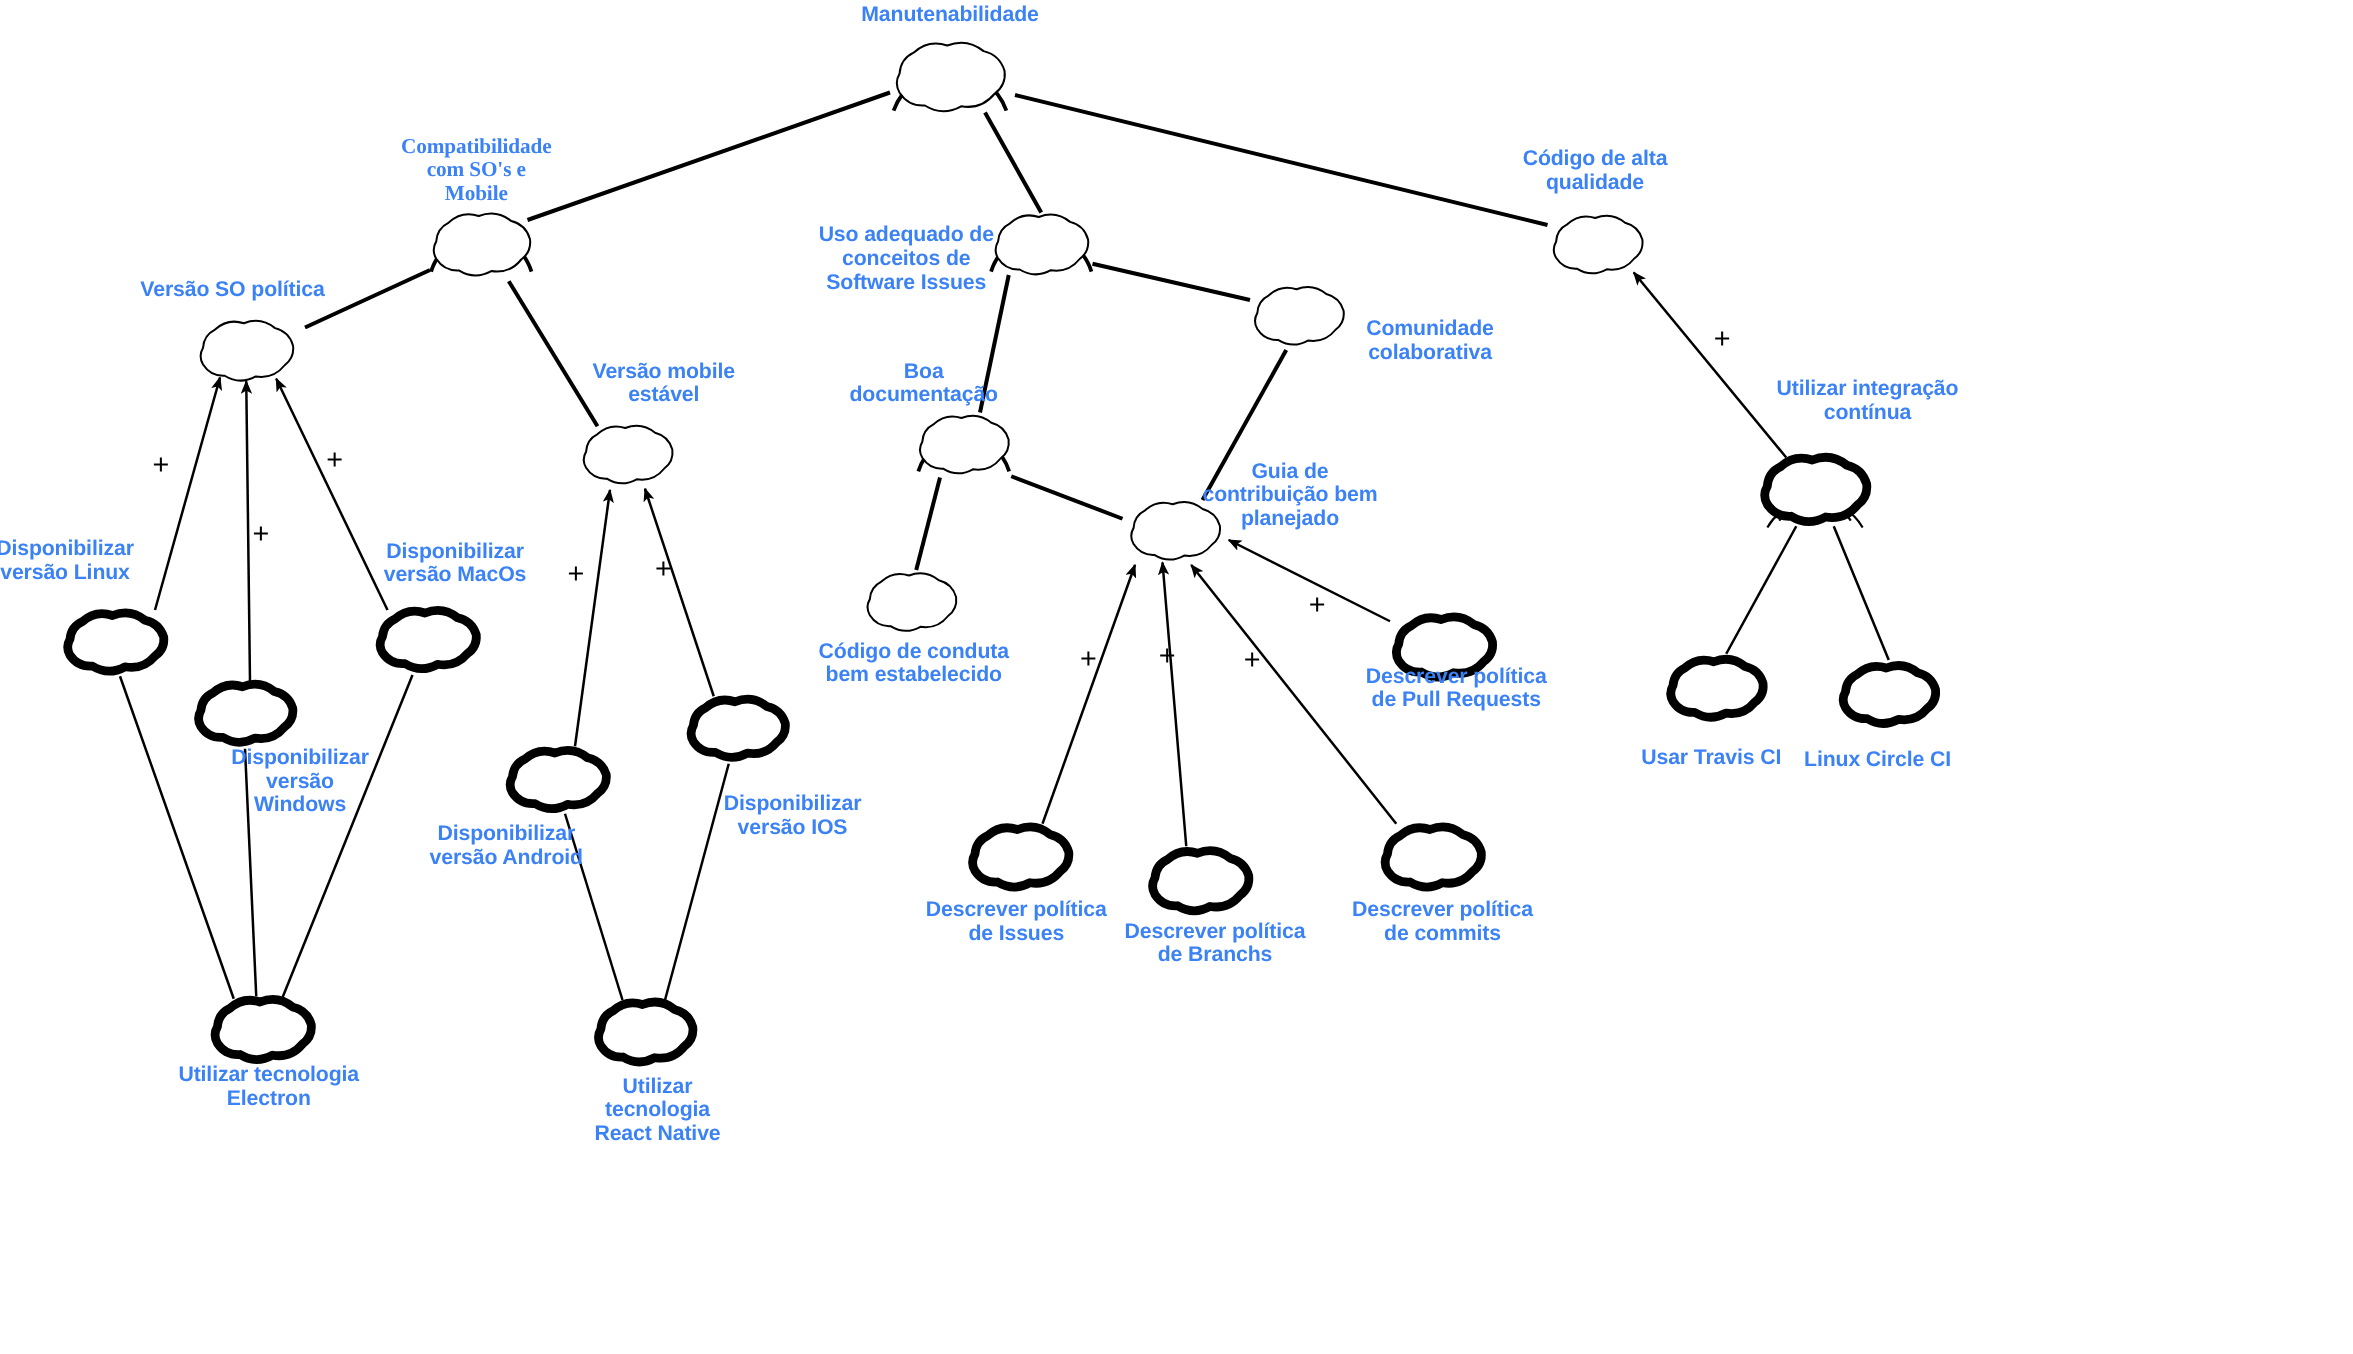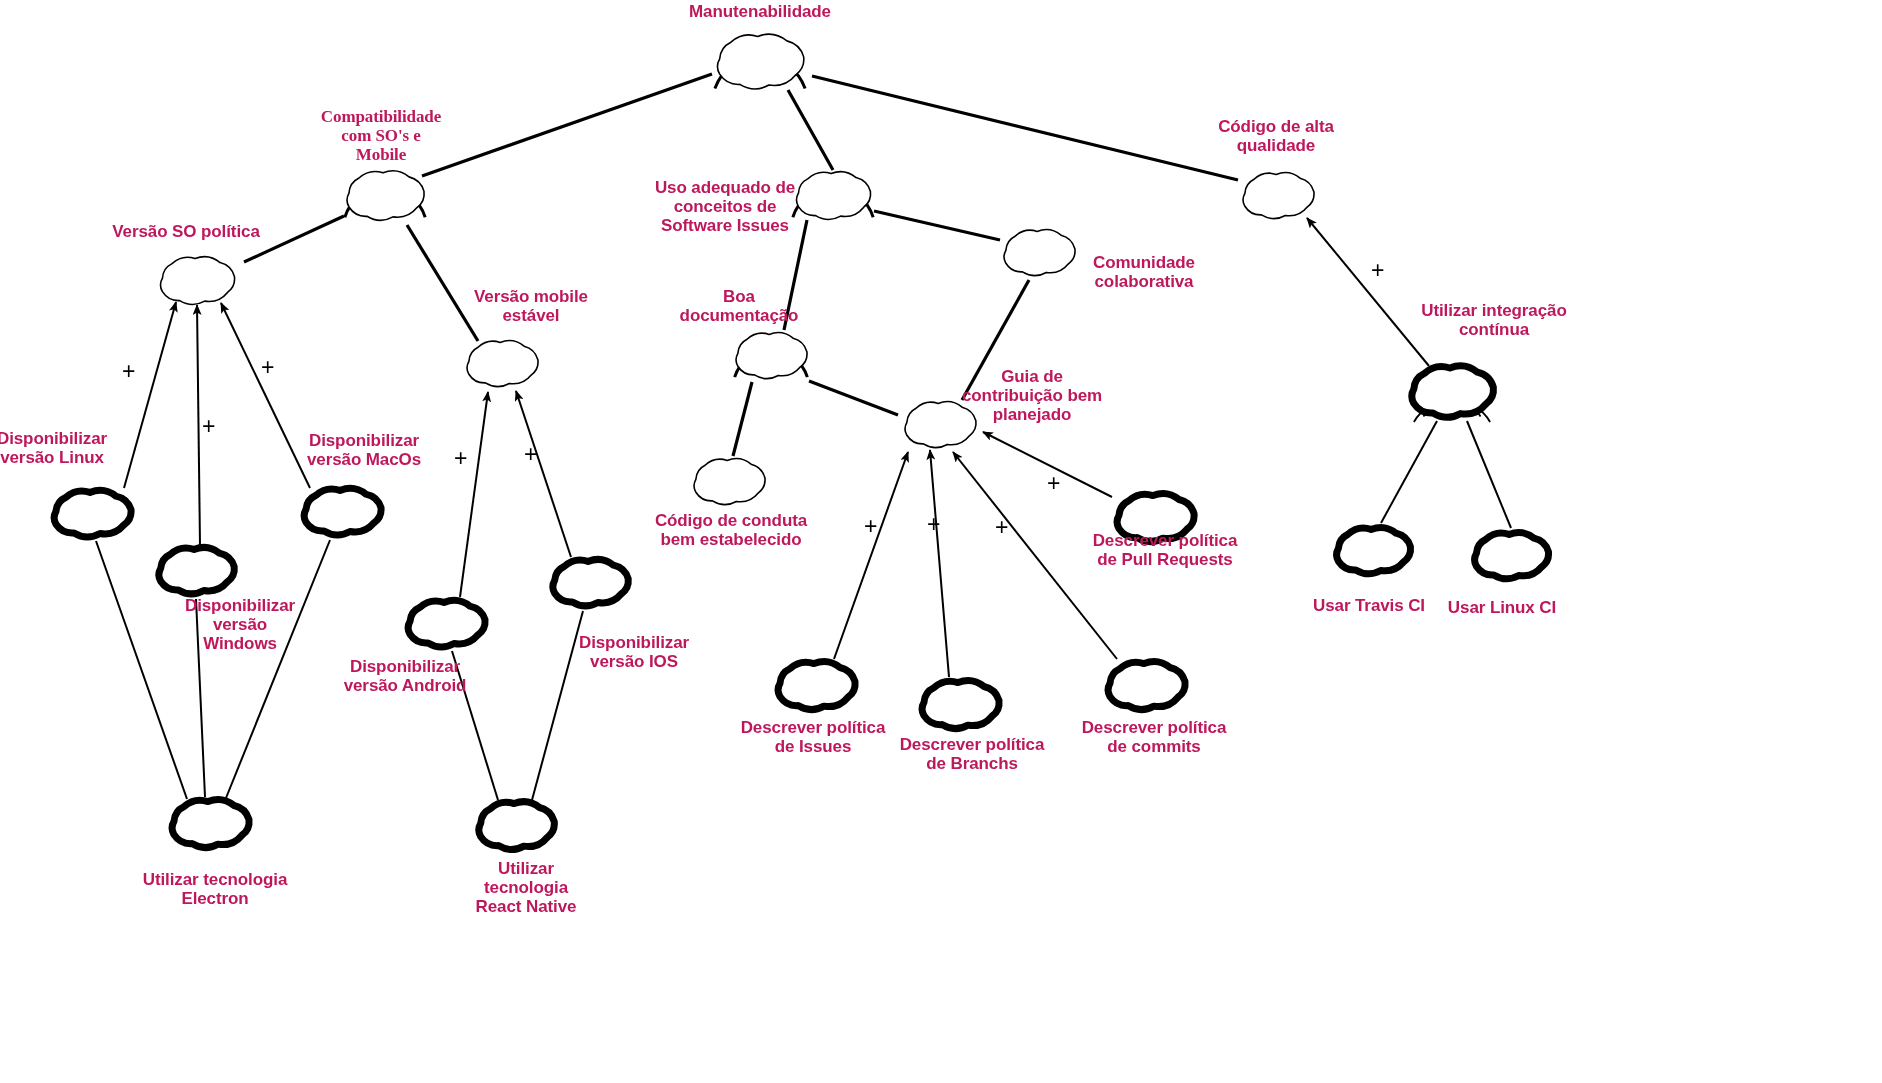--- a/index.html
+++ b/index.html
@@ -20,21 +20,21 @@
     left: 0; top: 0;
     width: 1882px;
     height: 1083px;
   }
   .nodelabel {
     position: absolute;
     font-family: "Liberation Sans", sans-serif;
     font-weight: bold;
     font-size: 17px;
     line-height: 1.12;
-    color: #be185d;
+    color: #3b82f6;
     text-align: center;
     white-space: pre-line;
     letter-spacing: -0.1px;
   }
   .contrib {
     position: absolute;
     font-family: "Liberation Sans", sans-serif;
     font-weight: normal;
     font-size: 23px;
     color: #000000;
@@ -144,41 +144,41 @@
 bem estabelecido</div>
       <div class="nodelabel" style="left: 0px; top: 117px; width: 240px; margin-left: 1156px;">Código de alta
 qualidade</div>
       <div class="nodelabel" style="left: 0px; top: 429px; width: 240px; margin-left: -68px;">Disponibilizar
 versão Linux</div>
       <div class="nodelabel" style="left: 0px; top: 596px; width: 240px; margin-left: 120px;">Disponibilizar
 versão
 Windows</div>
       <div class="nodelabel" style="left: 0px; top: 431px; width: 240px; margin-left: 244px;">Disponibilizar
 versão MacOs</div>
-      <div class="nodelabel" style="left: 0px; top: 870px; width: 240px; margin-left: 95px;">Utilizar tecnologia
+      <div class="nodelabel" style="left: 0px; top: 850px; width: 240px; margin-left: 95px;">Utilizar tecnologia
 Electron</div>
       <div class="nodelabel" style="left: 0px; top: 657px; width: 240px; margin-left: 285px;">Disponibilizar
 versão Android</div>
       <div class="nodelabel" style="left: 0px; top: 633px; width: 240px; margin-left: 514px;">Disponibilizar
 versão IOS</div>
       <div class="nodelabel" style="left: 0px; top: 859px; width: 240px; margin-left: 406px;">Utilizar
 tecnologia
 React Native</div>
       <div class="nodelabel" style="left: 0px; top: 718px; width: 240px; margin-left: 693px;">Descrever política
 de Issues</div>
       <div class="nodelabel" style="left: 0px; top: 735px; width: 240px; margin-left: 852px;">Descrever política
 de Branchs</div>
       <div class="nodelabel" style="left: 0px; top: 718px; width: 240px; margin-left: 1034px;">Descrever política
 de commits</div>
       <div class="nodelabel" style="left: 0px; top: 531px; width: 240px; margin-left: 1045px;">Descrever política
 de Pull Requests</div>
       <div class="nodelabel" style="left: 0px; top: 301px; width: 240px; margin-left: 1374px;">Utilizar integração
 contínua</div>
       <div class="nodelabel" style="left: 0px; top: 596px; width: 240px; margin-left: 1249px;">Usar Travis CI</div>
-      <div class="nodelabel" style="left: 0px; top: 598px; width: 240px; margin-left: 1382px;">Usar Linux CI</div>
+      <div class="nodelabel" style="left: 0px; top: 598px; width: 240px; margin-left: 1382px;">Linux Circle CI</div>
     </div>
   <div id="contrib-layer">
       <div class="contrib" style="left: 122px; top: 360px;">+</div>
       <div class="contrib" style="left: 202px; top: 415px;">+</div>
       <div class="contrib" style="left: 261px; top: 356px;">+</div>
       <div class="contrib" style="left: 454px; top: 447px;">+</div>
       <div class="contrib" style="left: 524px; top: 443px;">+</div>
       <div class="contrib" style="left: 864px; top: 515px;">+</div>
       <div class="contrib" style="left: 927px; top: 513px;">+</div>
       <div class="contrib" style="left: 995px; top: 516px;">+</div>

